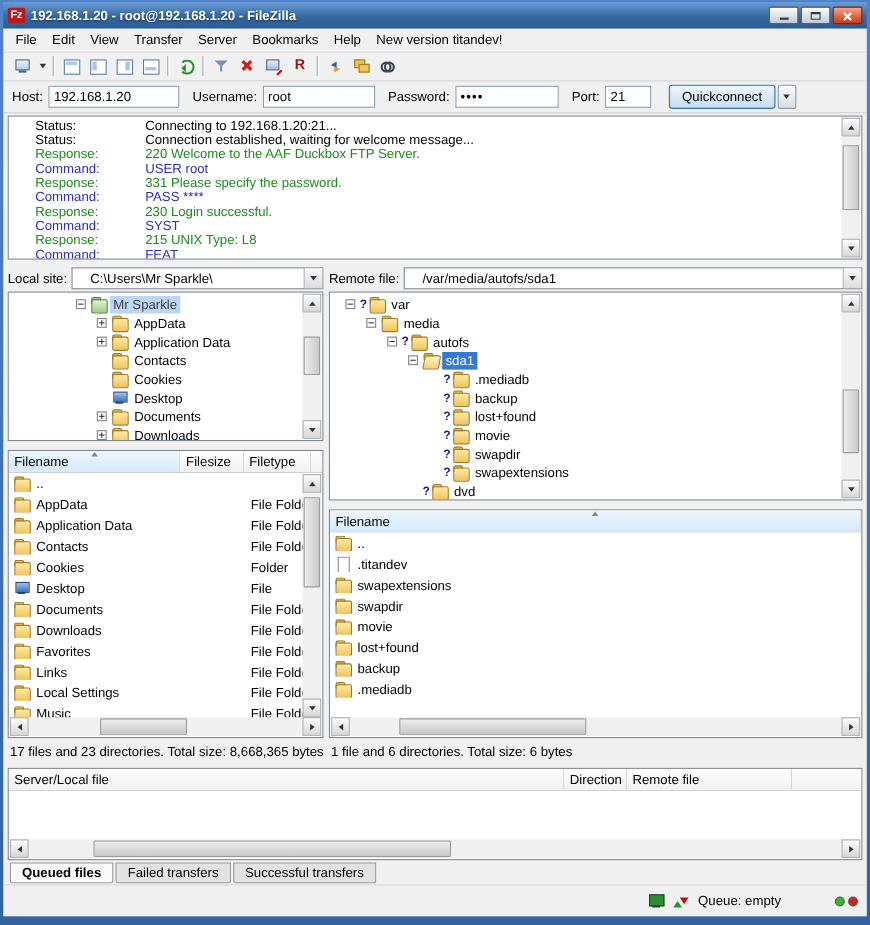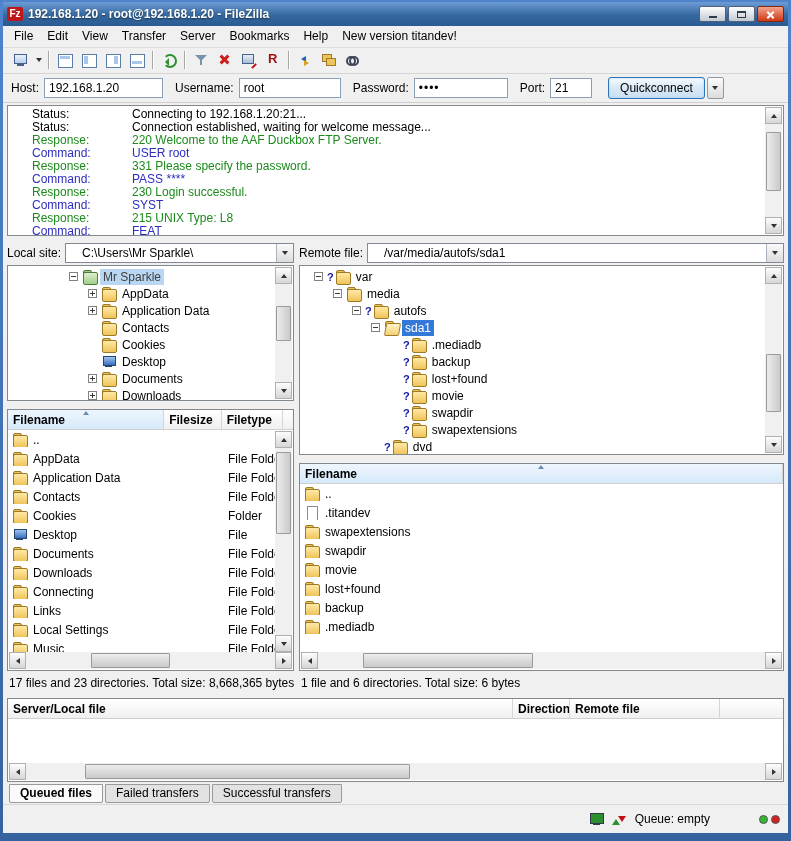--- a/index.html
+++ b/index.html
@@ -120,21 +120,21 @@
   .tree-row { height:17px; display:flex; align-items:center; white-space:nowrap; }
   .expander { flex:none; width:9px; height:9px; border:1px solid #828282; background:#fff; position:relative; margin-right:4px; }
   .expander::before { content:""; position:absolute; left:1px; right:1px; top:3px; height:1px; background:#3c3c3c; }
   .expander.plus::after { content:""; position:absolute; top:1px; bottom:1px; left:3px; width:1px; background:#3c3c3c; }
   .expander.none { visibility:hidden; }
   .tree-label { padding:1px 3px; margin-left:2px; }
   .sel-active { background:var(--sel-active); color:#fff; }
   .sel-inactive { background:var(--sel-inactive); color:#404040; }
   .h-splitter { height:8px; flex:none; }
   .list-box { flex:1; min-height:0; display:flex; flex-direction:column; }
-  .list-header { height:20px; flex:none; display:flex; border-bottom:1px solid #d0d0d0; background:#fbfbfb;font-weight:bold; }
+  .list-header { height:20px; flex:none; display:flex; border-bottom:1px solid #d0d0d0; background:#fbfbfb; }
   .hcell { position:relative; display:flex; align-items:center; padding:0 5px; border-right:1px solid #d5d5d5; background:linear-gradient(#ffffff,#f0f0f0); white-space:nowrap; overflow:hidden; }
   .hcell.sorted { background:linear-gradient(#eef6fd,#d6e9fa); }
   .hcell.hfiller { border-right:none; }
   .sort-arrow { position:absolute; top:1px; left:50%; margin-left:-3px; width:0; height:0; border-left:3px solid transparent; border-right:3px solid transparent; border-bottom:4px solid #6a8cb0; }
   .list-rows { flex:1; overflow:hidden; margin-bottom:17px; }
   .panel-local .list-rows { margin-right:17px; }
   .list-row { height:19px; display:flex; align-items:center; }
   .cell { display:flex; align-items:center; padding:0 4px; white-space:nowrap; overflow:hidden; }
   .cell-name .ic { margin-right:5px; }
   .panel-status { height:22px; display:flex; align-items:center; padding:2px 2px 0; white-space:nowrap; overflow:hidden; }
@@ -446,21 +446,21 @@
                 <span class="cell cell-name" style="width: 158px;">
                   <span class="ic ic-folder"></span>
                   <span class="cell-text">Downloads</span>
                 </span>
                 <span class="cell cell-size" style="width: 58px;"></span>
                 <span class="cell cell-type" style="flex: 1 1 0%;">File Folder</span>
               </div>
               <div class="list-row">
                 <span class="cell cell-name" style="width: 158px;">
                   <span class="ic ic-folder"></span>
-                  <span class="cell-text">Connecting</span>
+                  <span class="cell-text">Favorites</span>
                 </span>
                 <span class="cell cell-size" style="width: 58px;"></span>
                 <span class="cell cell-type" style="flex: 1 1 0%;">File Folder</span>
               </div>
               <div class="list-row">
                 <span class="cell cell-name" style="width: 158px;">
                   <span class="ic ic-folder"></span>
                   <span class="cell-text">Links</span>
                 </span>
                 <span class="cell cell-size" style="width: 58px;"></span>

